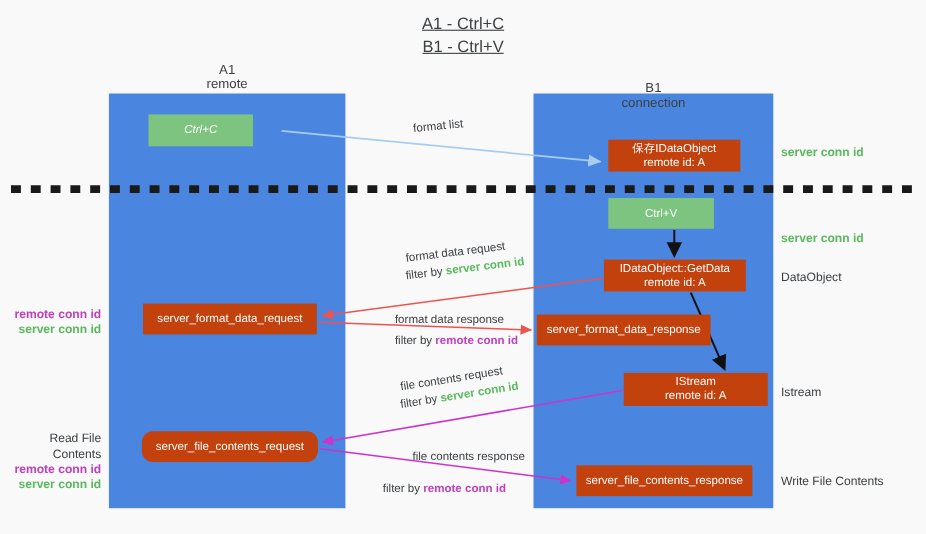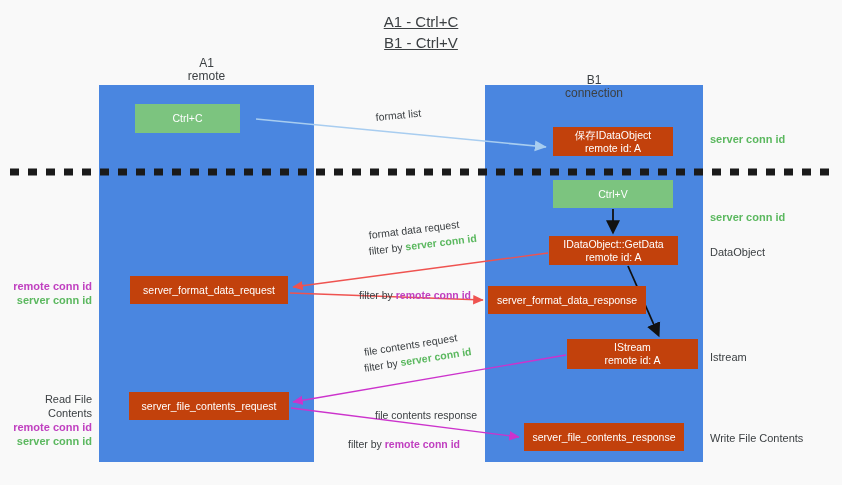--- a/index.html
+++ b/index.html
@@ -38,28 +38,28 @@
   
   .node{
     position:absolute;box-sizing:border-box;
     display:flex;align-items:center;justify-content:center;
     text-align:center;color:#ffffff;font-size:10.5px;line-height:13px;
     padding:2px 4px;
   }
   .node.green{background:#7cc47f;}
   .node.orange{background:#c2410c;}
 
-  #node-ctrlc{left:135px;top:104px;width:105px;height:29px;}
+  #node-ctrlc{left:135px;top:104px;width:95px;height:29px;font-style:italic;}
   #node-save-ido{left:553px;top:127px;width:120px;height:29px;}
-  #node-ctrlv{left:553px;top:180px;width:120px;height:28px;}
+  #node-ctrlv{left:553px;top:180px;width:96px;height:28px;}
   #node-getdata{left:549px;top:236px;width:129px;height:29px;}
   #node-fmt-req{left:130px;top:276px;width:158px;height:28px;}
   #node-fmt-res{left:488px;top:286px;width:158px;height:28px;}
   #node-istream{left:567px;top:339px;width:131px;height:30px;}
-  #node-file-req{left:129px;top:392px;width:160px;height:28px;}
+  #node-file-req{left:129px;top:392px;width:160px;height:28px;border-radius:10px;}
   #node-file-res{left:524px;top:423px;width:160px;height:28px;}
 
   
   .right-note{position:absolute;font-size:11px;line-height:14px;}
   .right-note.green{color:#5bb85f;font-weight:bold;}
   .right-note.plain{color:#3c4043;}
 
   
   .left-note{position:absolute;font-size:11px;line-height:14px;text-align:right;}
   .left-note .remote{color:#c040c0;font-weight:bold;display:block;}
@@ -186,20 +186,21 @@
   <div class="edge-label" style="left:375px;top:110px;">
     <span class="rot-3" style="display:inline-block;">format list</span>
   </div>
 
   <div class="edge-label" style="left:368px;top:228px;">
     <div class="rot-4">format data request</div>
     <div class="rot-4" style="margin-top:1px;"><span>filter by </span><span class="g">server conn id</span></div>
   </div>
 
   <div class="edge-label" style="left:359px;top:284px;">
+    <div>format data response</div>
     <div style="margin-top:4px;"><span>filter by </span><span class="p">remote conn id</span></div>
   </div>
 
   <div class="edge-label" style="left:363px;top:345px;">
     <div class="rot-5">file contents request</div>
     <div class="rot-5" style="margin-top:1px;"><span>filter by </span><span class="g">server conn id</span></div>
   </div>
 
   <div class="edge-label" style="left:375px;top:408px;">
     <div>file contents response</div>

